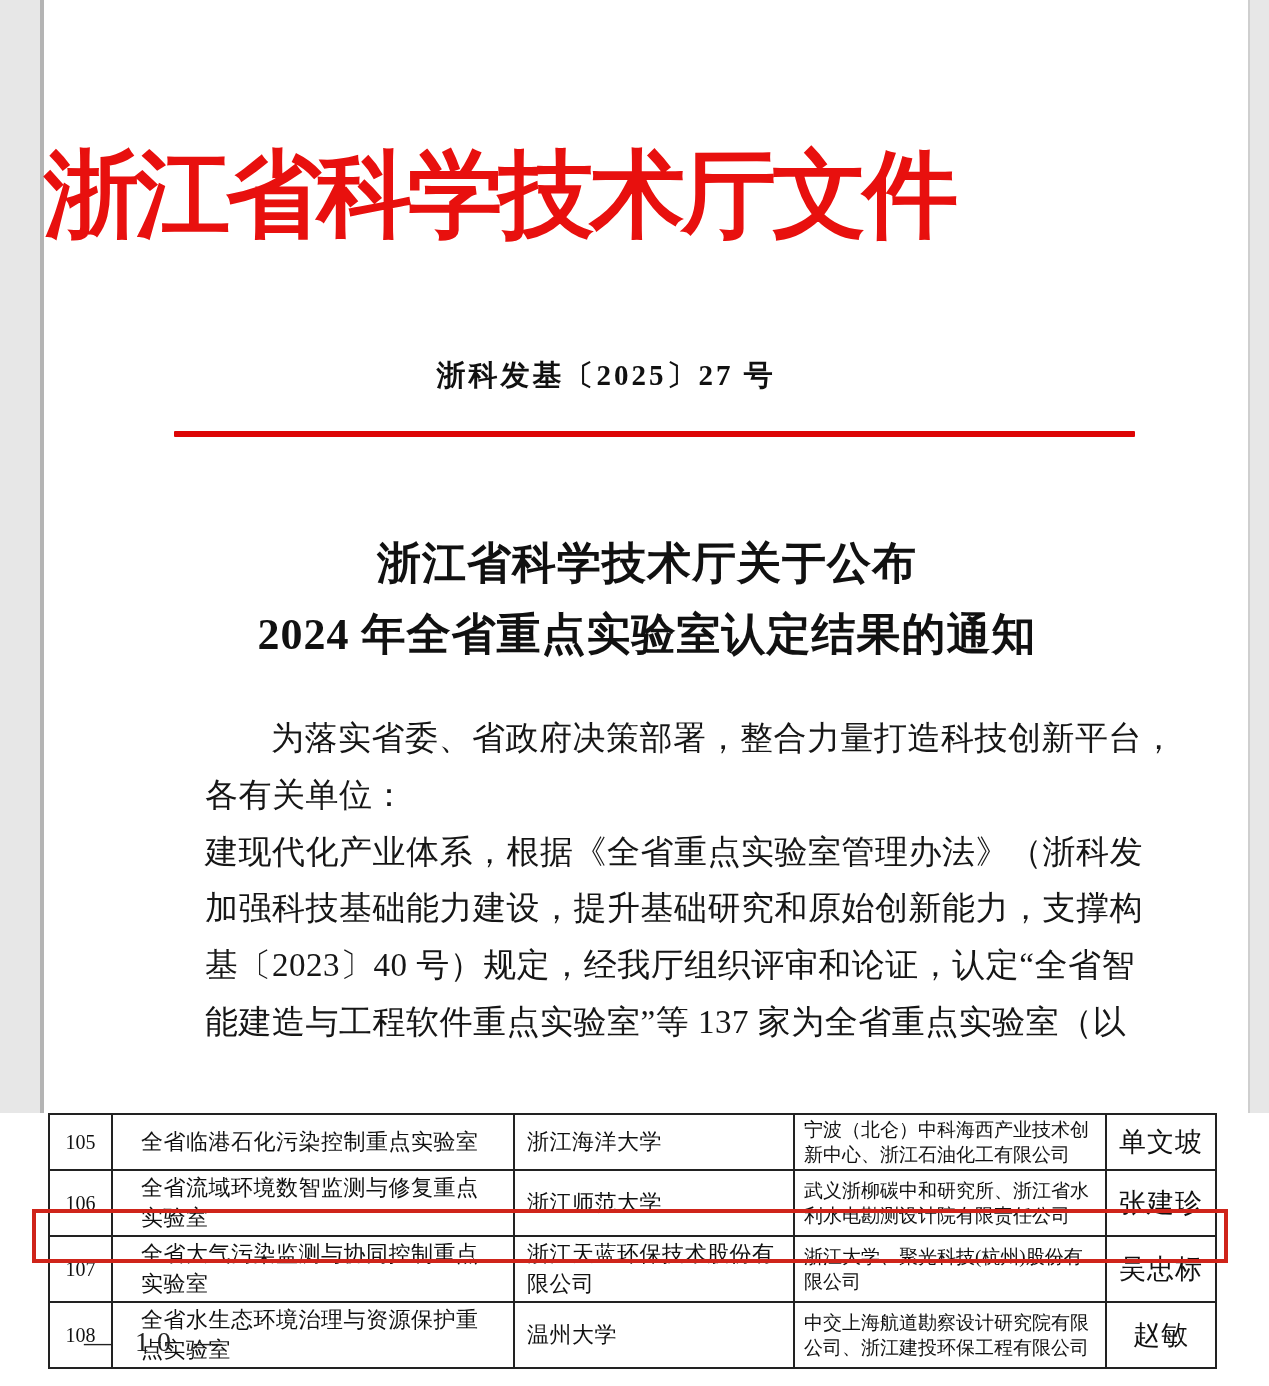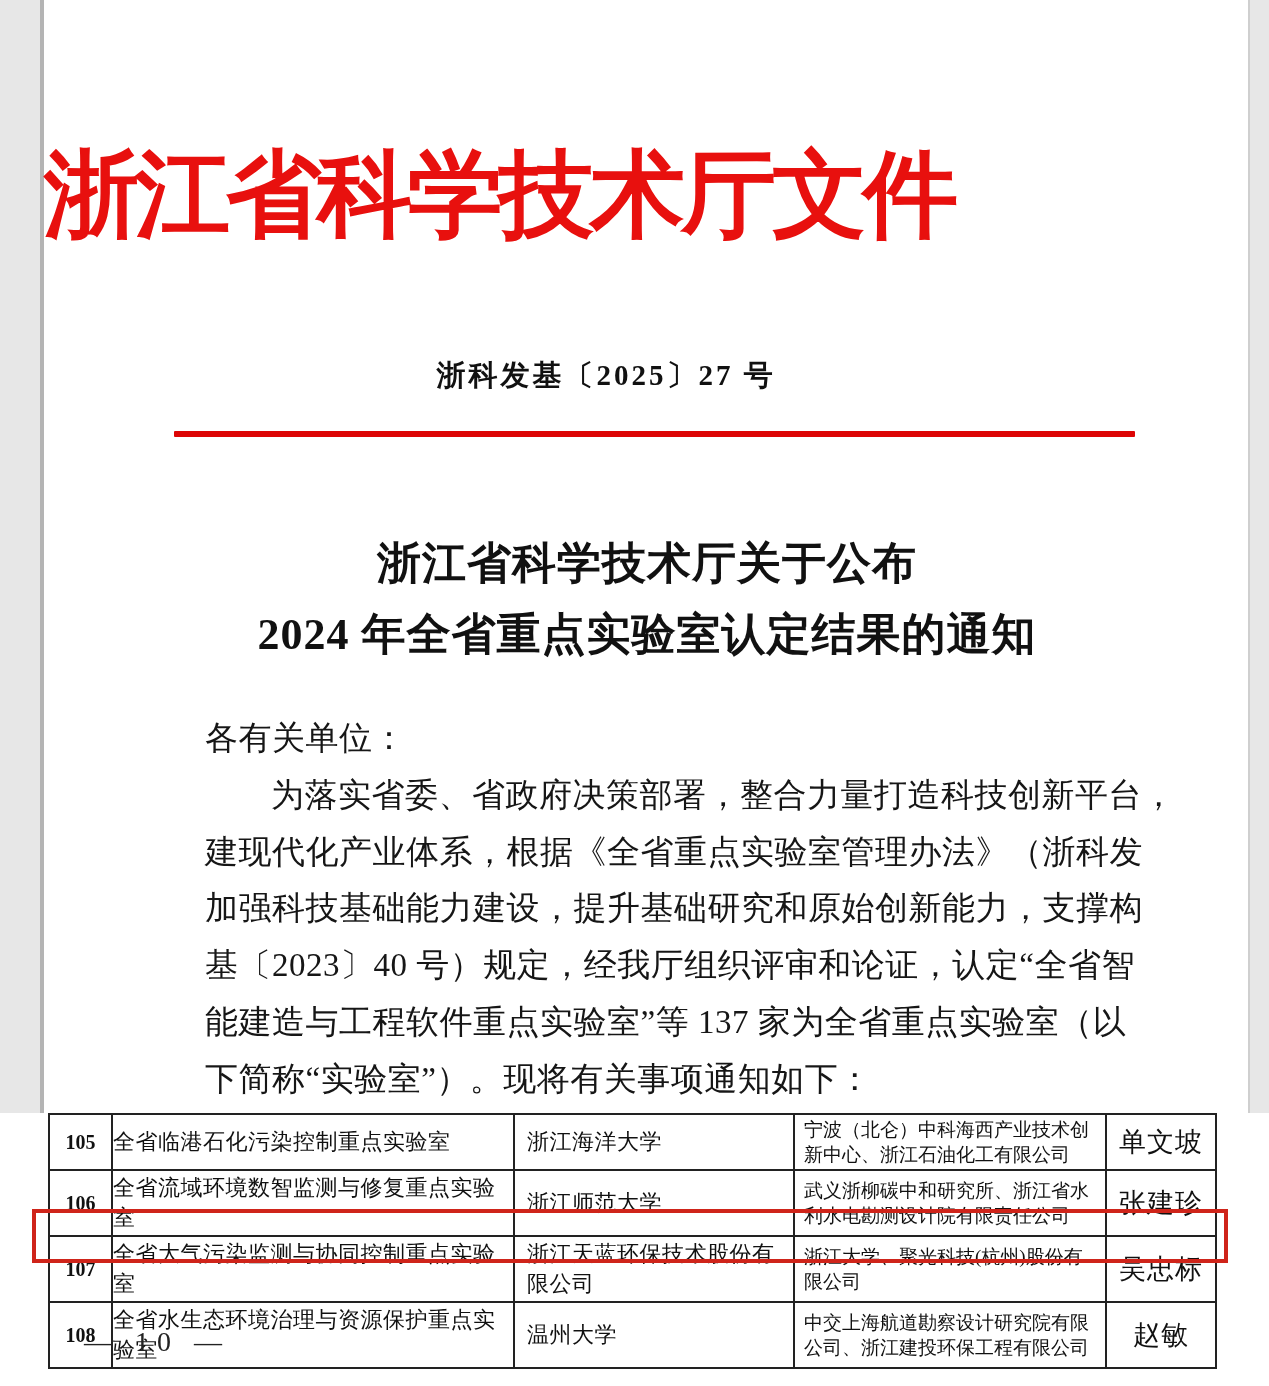--- a/index.html
+++ b/index.html
@@ -109,22 +109,22 @@
   }
   table.doc-table td {
     border: 2px solid #222222;
     overflow: hidden;
     vertical-align: middle;
   }
   table.doc-table tr:nth-child(1) { height: 52px; }
   table.doc-table tr:nth-child(2) { height: 49px; }
   table.doc-table tr:nth-child(3) { height: 50px; }
   table.doc-table tr:nth-child(4) { height: 51px; }
-  td.c-no      { text-align: center; font-size: 20px; font-weight: bold; }
-  td.c-lab     { font-size: 22px; padding: 2px 0; letter-spacing: 0.5px; margin-left: 31px; }
+  td.c-no      { text-align: center; font-size: 20px; }
+  td.c-lab     { font-size: 22px; padding: 2px 28px; letter-spacing: 0.5px; margin-left: 31px; }
   td.c-inst    { font-size: 22px; padding: 2px 12px; letter-spacing: 0.5px; }
   td.c-partners{ font-size: 19px; line-height: 25px; padding: 2px 9px; }
   td.c-leader  { text-align: center; font-size: 27px; letter-spacing: 1px; }
   .highlight-box {
     position: absolute;
     left: 32px;
     top: 1209px;
     width: 1196px;
     height: 54px;
     border: 4px solid var(--highlight-red, #cf241a);
@@ -150,27 +150,26 @@
 <div class="doc-number">浙科发基〔2025〕27 号</div>
 
 <div class="red-line"></div>
 
 <div class="subtitle">
   <div>浙江省科学技术厅关于公布</div>
   <div>2024 年全省重点实验室认定结果的通知</div>
 </div>
 
 <div class="body-text">
+  <div class="line indent">为落实省委、省政府决策部署，整合力量打造科技创新平台，</div>
   <div class="line">各有关单位：</div>
-  <div class="line indent">为落实省委、省政府决策部署，整合力量打造科技创新平台，</div>
   <div class="line">建现代化产业体系，根据《全省重点实验室管理办法》（浙科发</div>
   <div class="line">加强科技基础能力建设，提升基础研究和原始创新能力，支撑构</div>
   <div class="line">基〔2023〕40 号）规定，经我厅组织评审和论证，认定“全省智</div>
   <div class="line">能建造与工程软件重点实验室”等 137 家为全省重点实验室（以</div>
-  <div class="line">下简称“实验室”）。现将有关事项通知如下：</div>
 </div>
 
 <div class="bottom-white"></div>
 
 <table class="doc-table">
   <colgroup>
     <col style="width:63px">
     <col style="width:402px">
     <col style="width:280px">
     <col style="width:312px">

